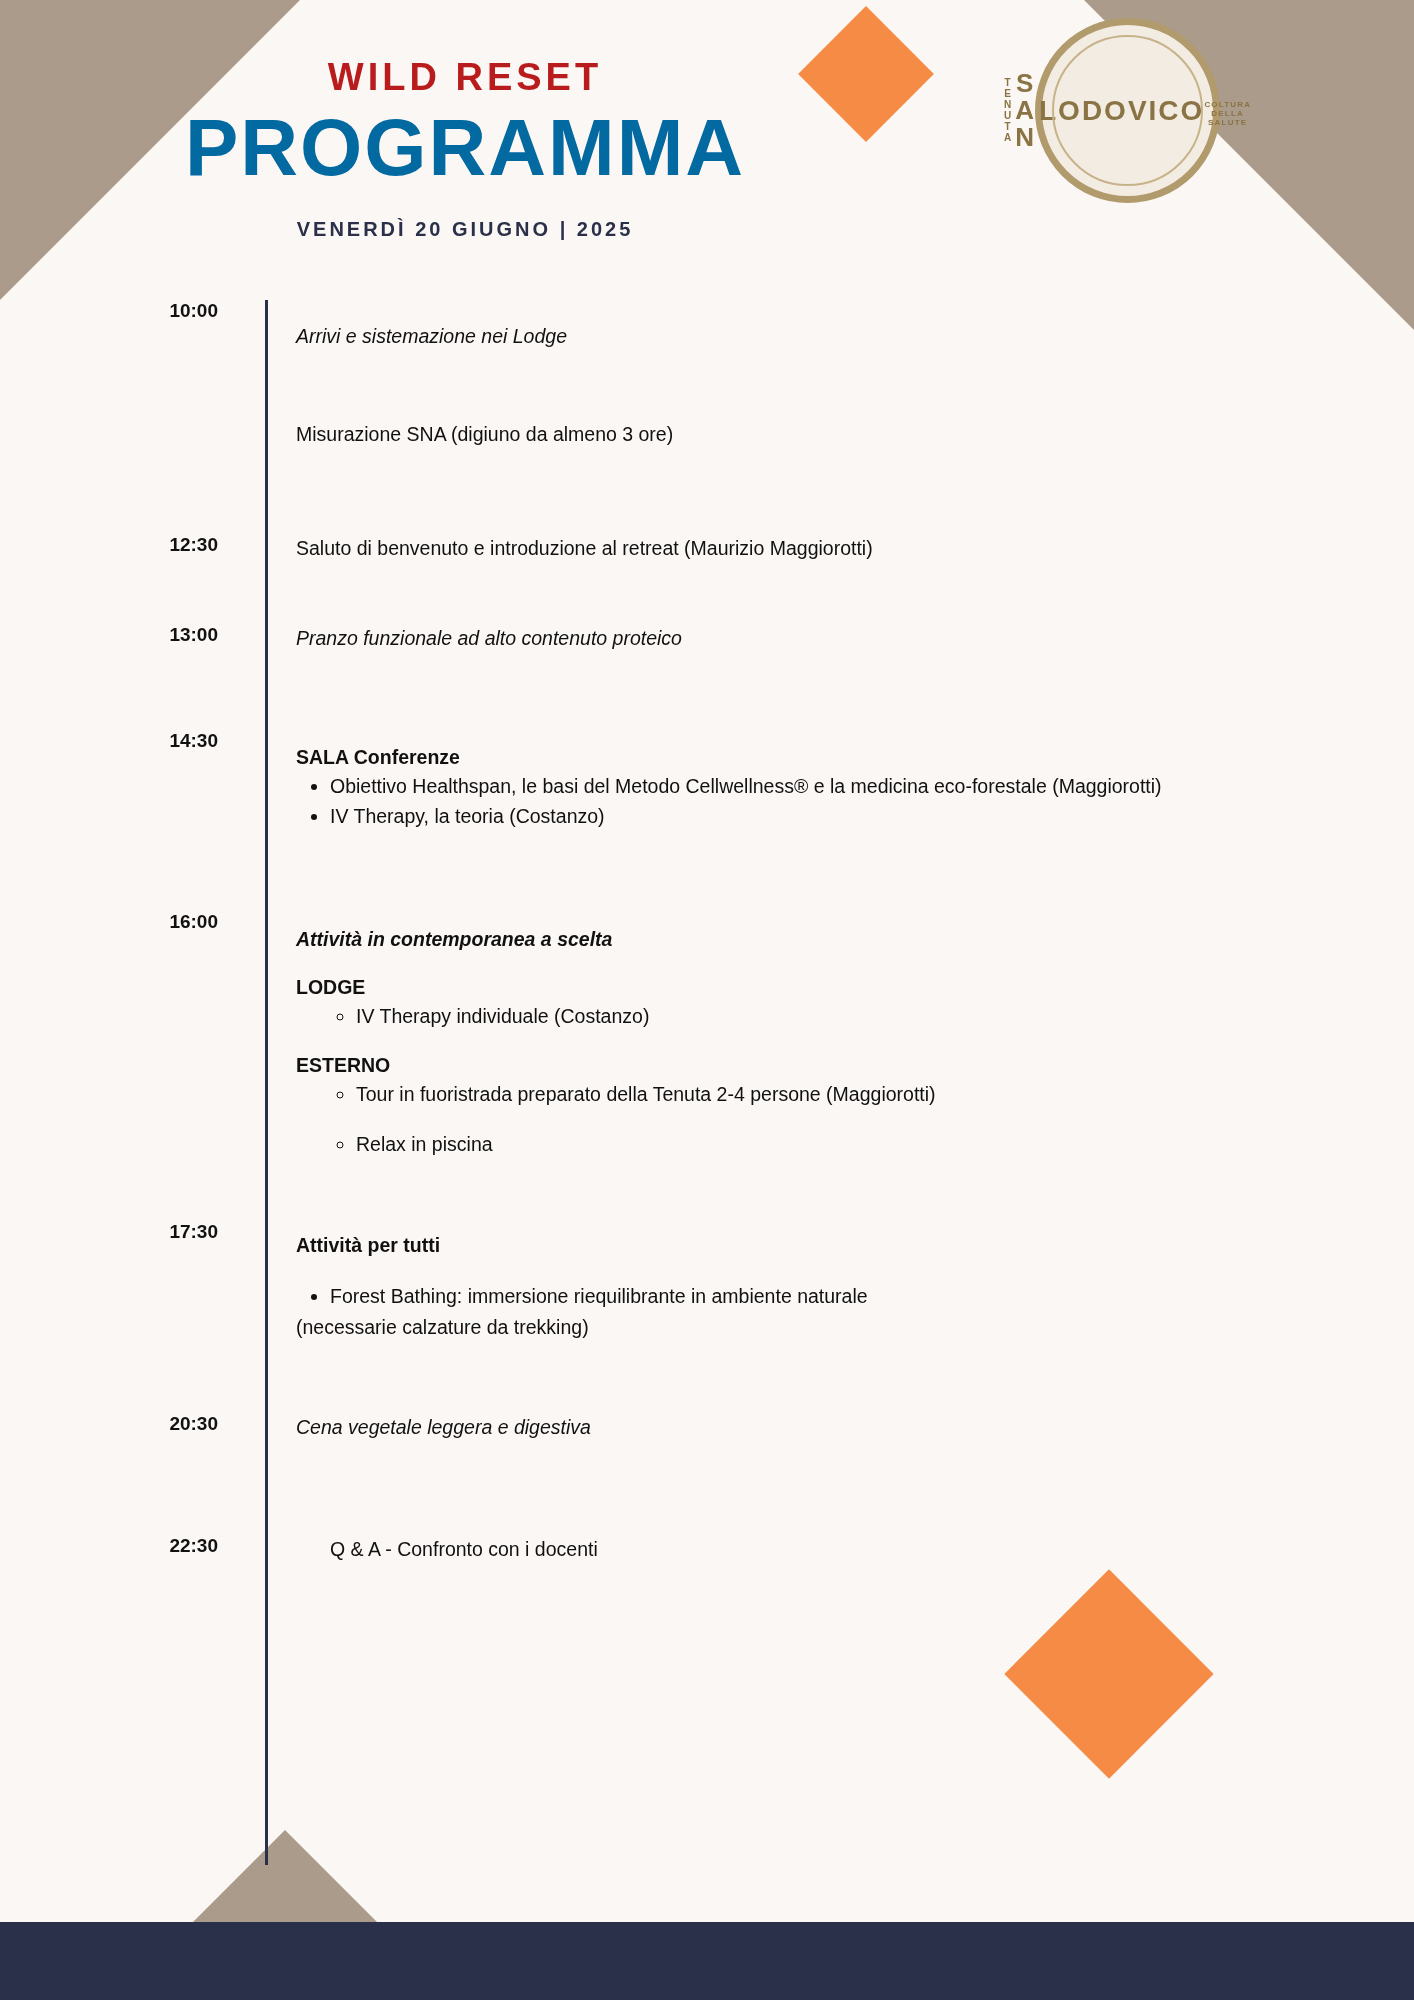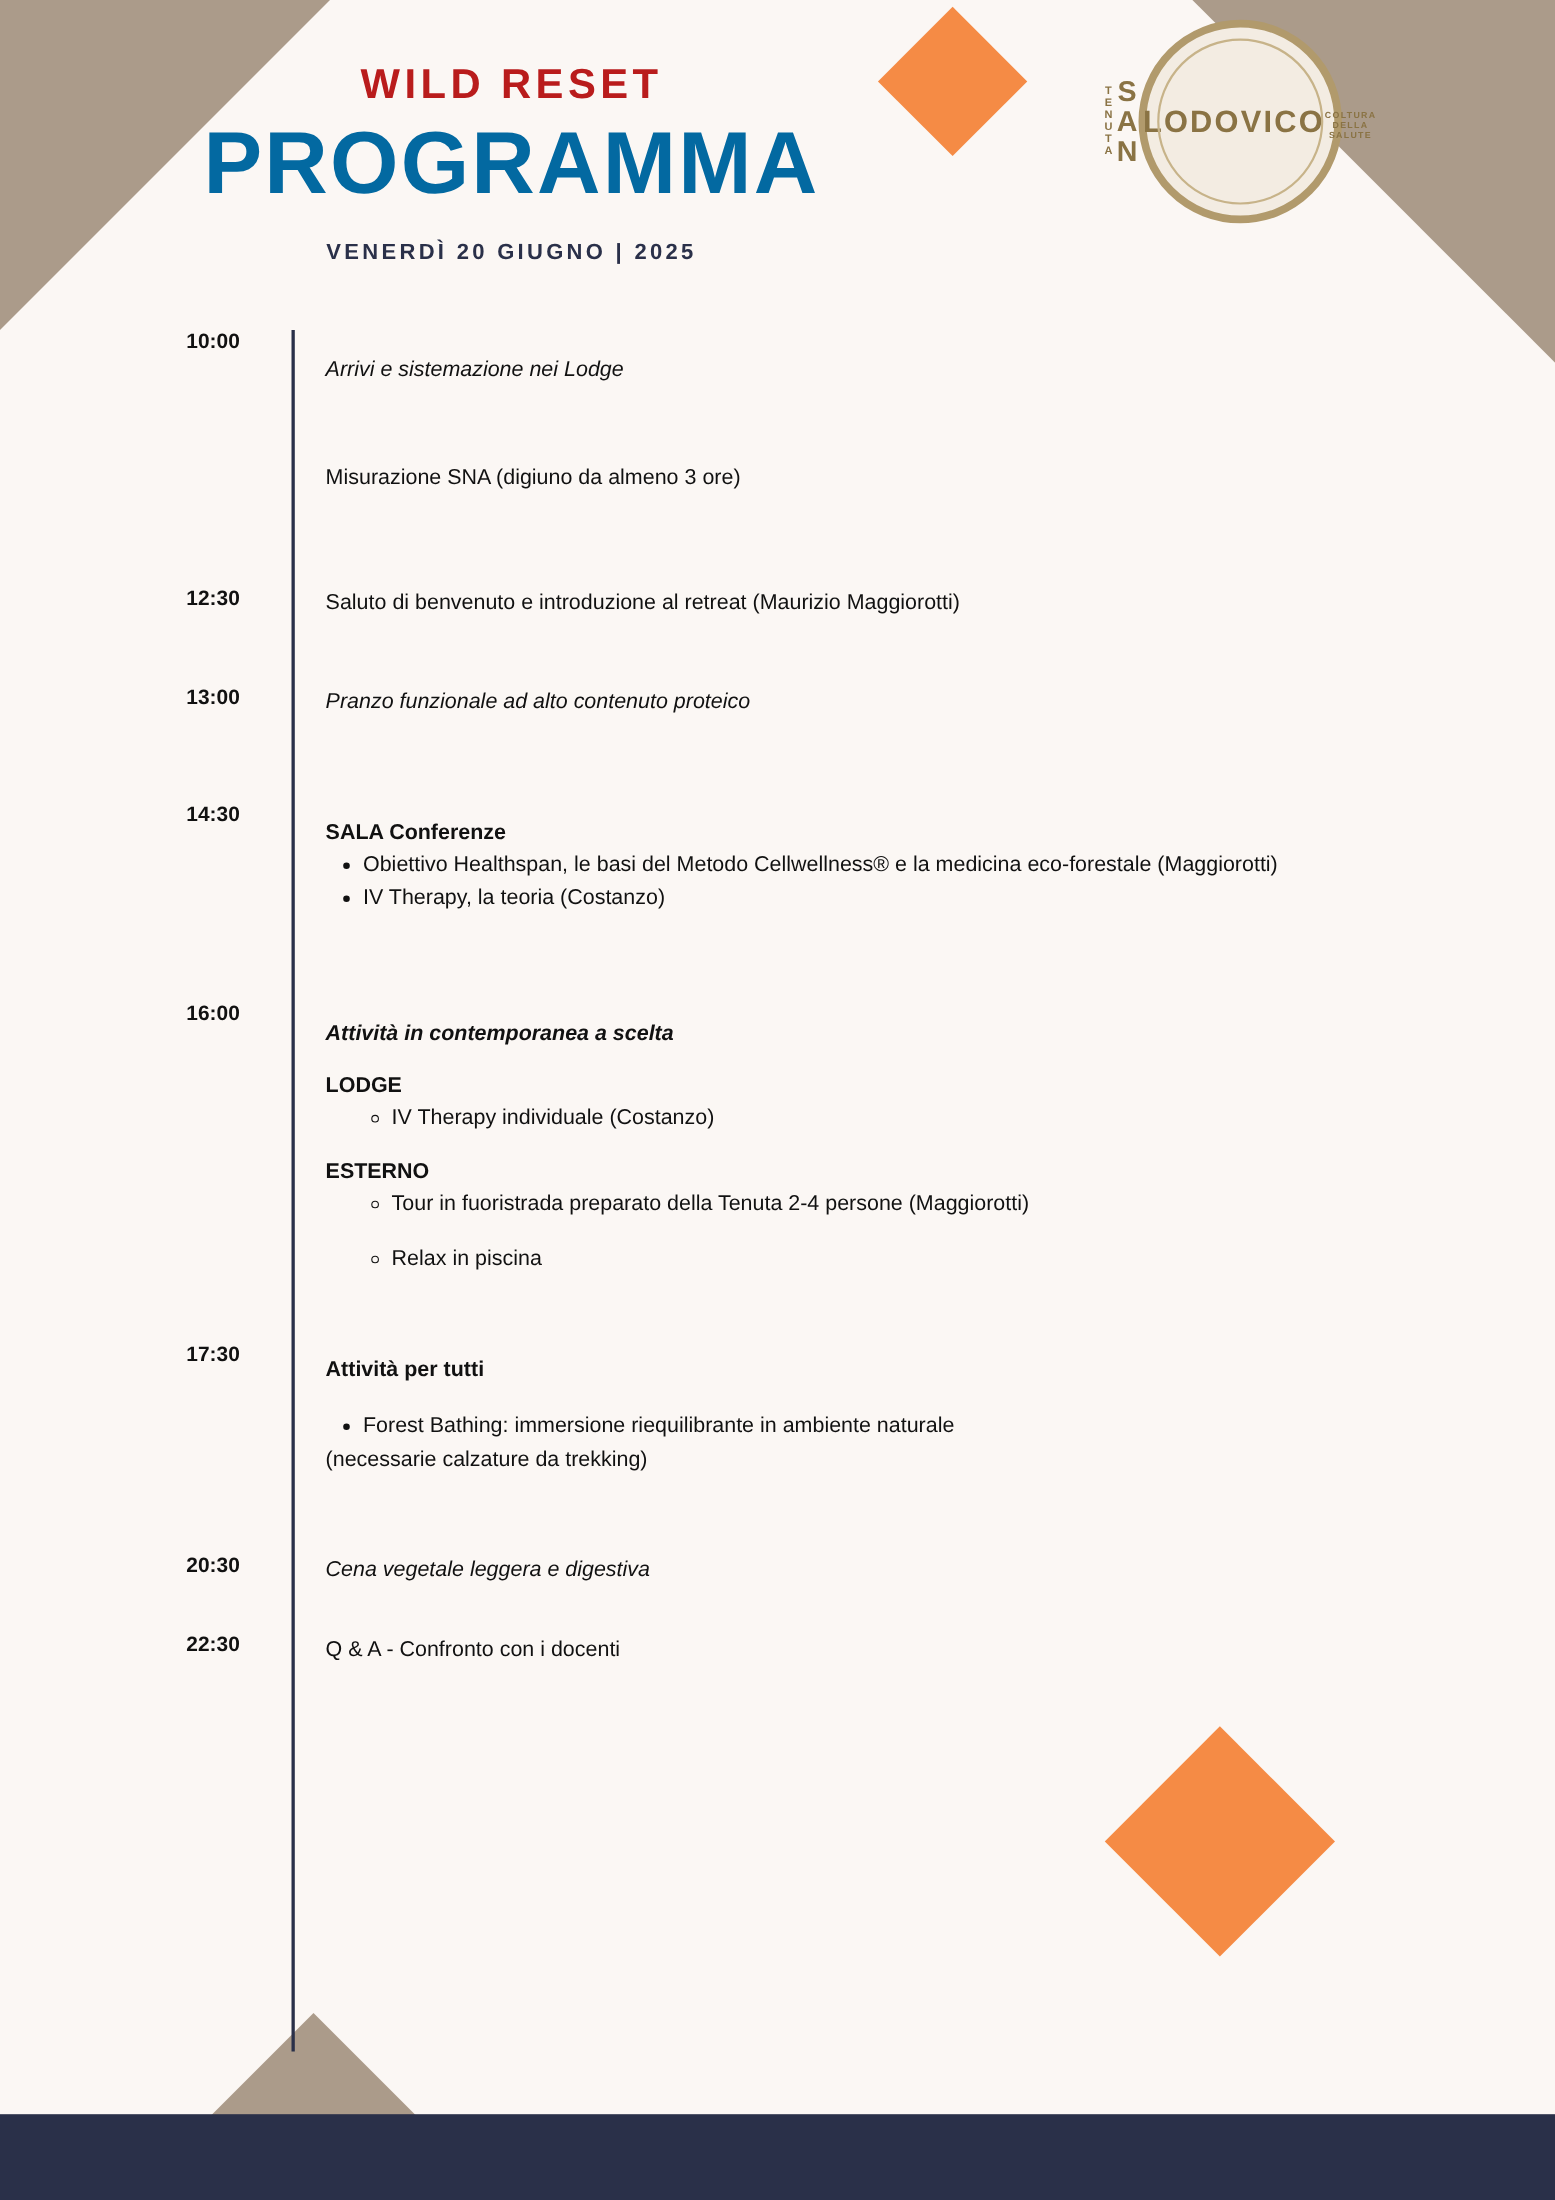--- a/index.html
+++ b/index.html
@@ -307,20 +307,20 @@
     </div>
   </div>
 
   <div class="row" style="margin-top:72px;">
     <div class="time">20:30</div>
     <div class="content">
       <div class="italic">Cena vegetale leggera e digestiva</div>
     </div>
   </div>
 
-  <div class="row" style="margin-top:44px;">
+  <div class="row" style="margin-top:94px;gap:34px;">
     <div class="time">22:30</div>
     <div class="content">
       <div>Q &amp; A - Confronto con i docenti</div>
     </div>
   </div>
 
 </div>
 
 </body></html>

